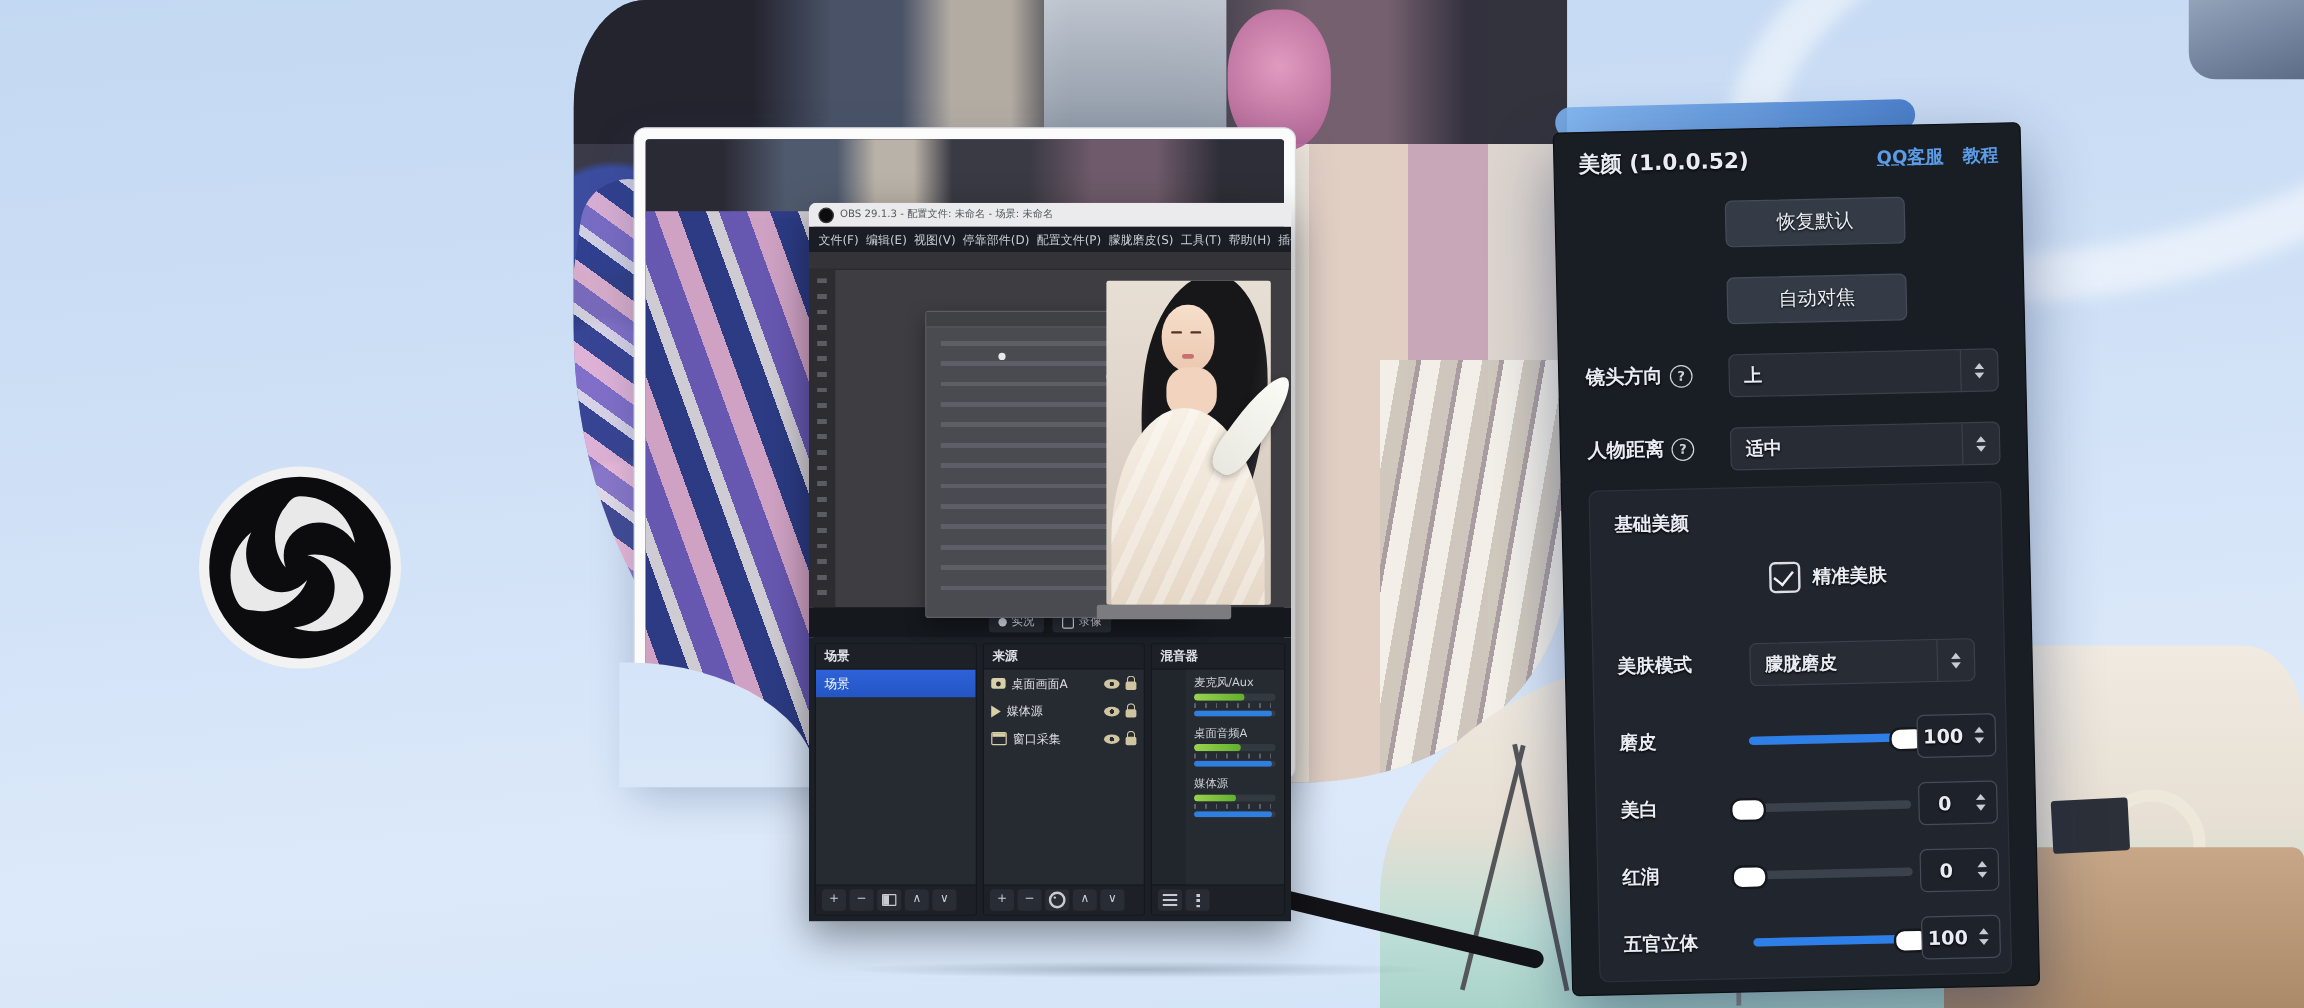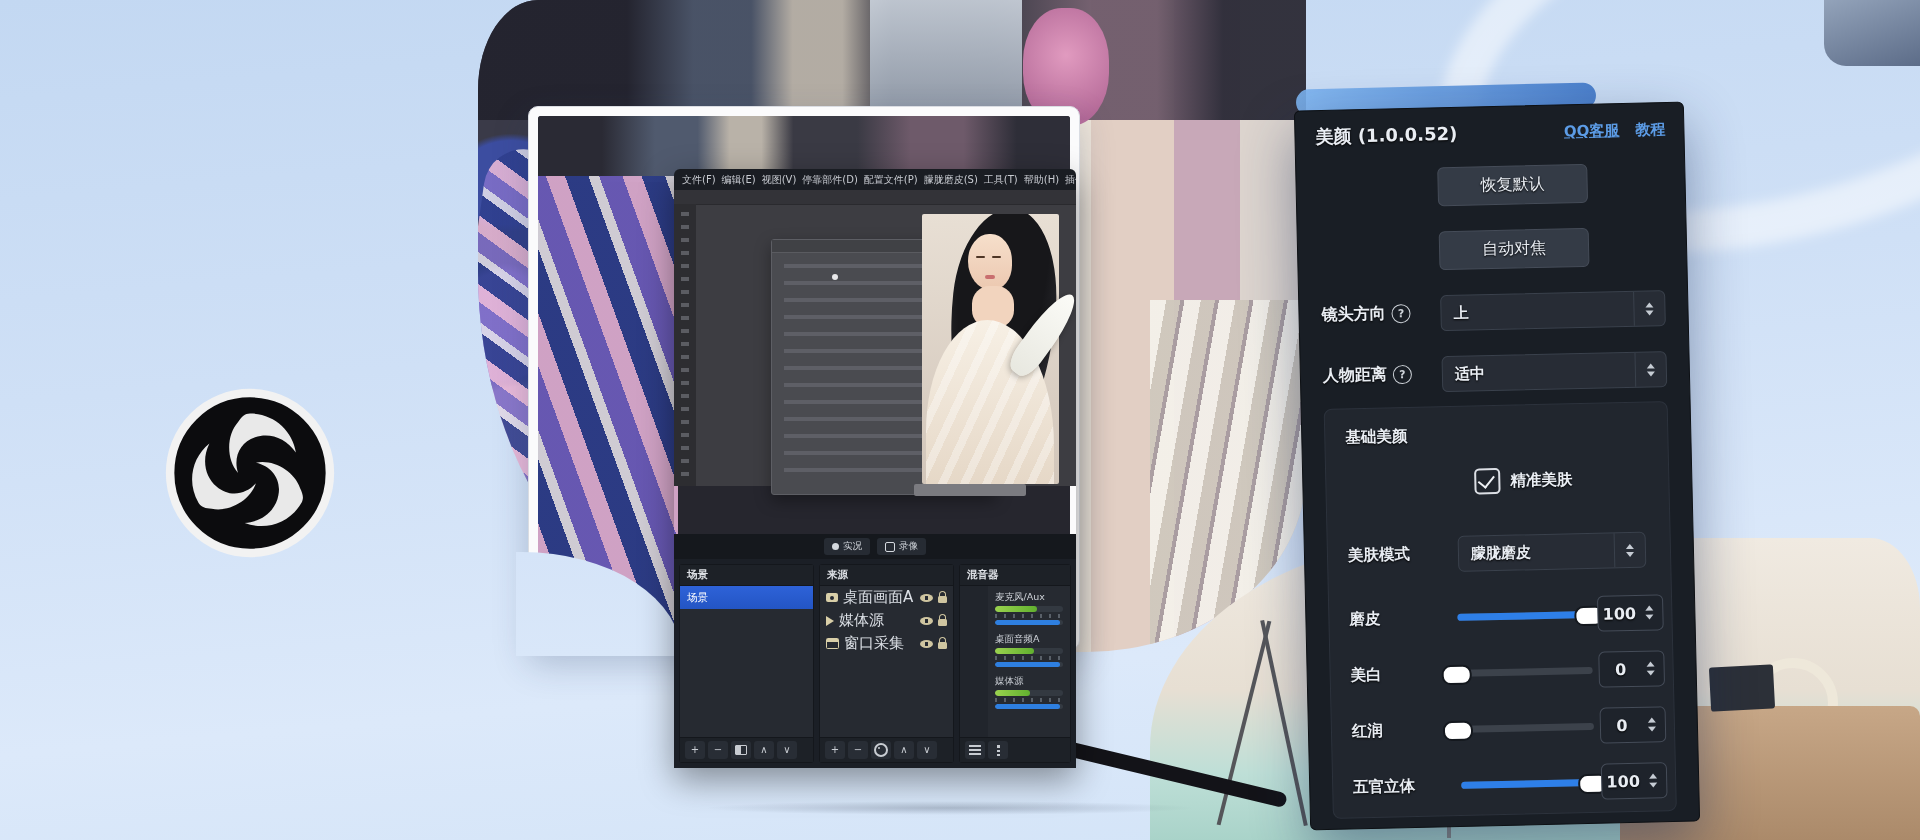--- a/index.html
+++ b/index.html
@@ -92,37 +92,37 @@
   .neckc{position:absolute;left:50px;top:72px;width:42px;height:42px;background:#f2d4be;border-radius:42%;}
   .dress{position:absolute;left:4px;top:106px;width:128px;height:170px;
         background:
           repeating-linear-gradient(115deg,rgba(255,255,255,.35) 0 8px,transparent 8px 20px),
           linear-gradient(180deg,#f7f0e5,#e5d7c6);
         border-radius:55% 60% 0 0 / 75% 85% 0 0;}
   .brush{position:absolute;left:356px;top:96px;width:28px;height:96px;transform:rotate(36deg);
         background:linear-gradient(180deg,#fbfbf7,#e8e8e0);border-radius:60% 60% 45% 45%/70% 70% 30% 30%;
         box-shadow:0 2px 6px rgba(0,0,0,.3);}
   .canvas-shelf{position:absolute;left:240px;top:294px;width:112px;height:12px;background:#7b7b80;border-radius:2px;}
-  .tabrow{height:25px;background:#15181d;display:flex;align-items:center;justify-content:center;gap:7px;flex:none;margin-top:48px;}
+  .tabrow{height:25px;background:#15181d;display:flex;align-items:center;justify-content:center;gap:7px;flex:none;}
   .ptab{height:17px;background:#262b33;border-radius:3px;display:flex;align-items:center;gap:4px;padding:0 8px;}
   .ptab .pdot{width:7px;height:7px;border-radius:50%;background:#d5d9df;}
   .ptab .psq{width:8px;height:8px;border:1.5px solid #d5d9df;border-radius:2px;}
   .ptab span{font-size:9.5px;color:#ced2d8;}
   .docks{flex:1;background:#1b1f26;display:flex;gap:5px;padding:5px;min-height:0;}
   .dock{background:#21252c;border:1px solid #14171c;border-radius:3px;display:flex;flex-direction:column;min-width:0;}
   .dock.scenes{width:133px;flex:none;} .dock.sources{width:133px;flex:none;} .dock.mixer{flex:1;}
   .dock-h{height:20px;flex:none;background:#1d2127;border-bottom:1px solid #14171c;display:flex;align-items:center;padding:0 7px;
         font-size:10.5px;font-weight:bold;color:#dde0e5;}
   .dock-b{flex:1;background:#262a31;position:relative;overflow:hidden;}
   .dock-t{height:24px;flex:none;background:#1d2127;border-top:1px solid #14171c;display:flex;align-items:center;gap:3px;padding:0 5px;}
   .tbtn{width:20px;height:18px;background:#282d35;border-radius:3px;display:flex;align-items:center;justify-content:center;
         font-size:10px;color:#c8ccd2;line-height:1;}
   .scene-row{height:23px;background:linear-gradient(180deg,#2e62d8,#2355c4);display:flex;align-items:center;padding:0 7px;
         font-size:10.5px;color:#fff;}
-  .src-row{height:23px;display:flex;align-items:center;gap:5px;padding:0 6px;font-size:15px;color:#dce0e6;}
+  .src-row{height:23px;display:flex;align-items:center;gap:5px;padding:0 6px;font-size:10px;color:#dce0e6;}
   .src-row .nm{flex:1;white-space:nowrap;overflow:hidden;}
   .ic-cam{width:12px;height:9px;background:#d9cfa8;border-radius:2px;position:relative;flex:none;}
   .ic-cam::after{content:"";position:absolute;left:4px;top:2.5px;width:4px;height:4px;border-radius:50%;background:#262a31;}
   .ic-play{width:0;height:0;border-left:8px solid #d9cfa8;border-top:5px solid transparent;border-bottom:5px solid transparent;flex:none;}
   .ic-win{width:11px;height:9px;border:1.5px solid #d9cfa8;border-radius:1.5px;position:relative;flex:none;}
   .ic-win::after{content:"";position:absolute;left:0;top:0;width:100%;height:2.5px;background:#d9cfa8;}
   .ic-eye{width:13px;height:8px;border-radius:50%;flex:none;
         background:radial-gradient(circle at 50% 50%,#262a31 0 1.8px,#cfc5a0 2px);}
   .ic-lock{width:9px;height:7px;background:#cfc5a0;border-radius:1.5px;position:relative;margin-top:4px;flex:none;}
   .ic-lock::before{content:"";position:absolute;left:1px;top:-5px;width:5px;height:5px;border:1.5px solid #cfc5a0;border-bottom:none;border-radius:4px 4px 0 0;}
@@ -228,20 +228,24 @@
   <div class="leg leg-r"></div>
   <div class="monitor">
     <div class="screen">
       <div class="sc-top"></div>
       <div class="sc-left"></div>
     </div>
   </div>
   <div class="sky-cut"></div>
 
   <div class="obswin">
+    <div class="titlebar">
+      <span class="dot"></span>
+      <span class="ttext">OBS 29.1.3 - 配置文件: 未命名 - 场景: 未命名</span>
+    </div>
     <div class="menubar">
       <span>文件(F)</span>
       <span>编辑(E)</span>
       <span>视图(V)</span>
       <span>停靠部件(D)</span>
       <span>配置文件(P)</span>
       <span>朦胧磨皮(S)</span>
       <span>工具(T)</span>
       <span>帮助(H)</span>
       <span>插件中心</span>

